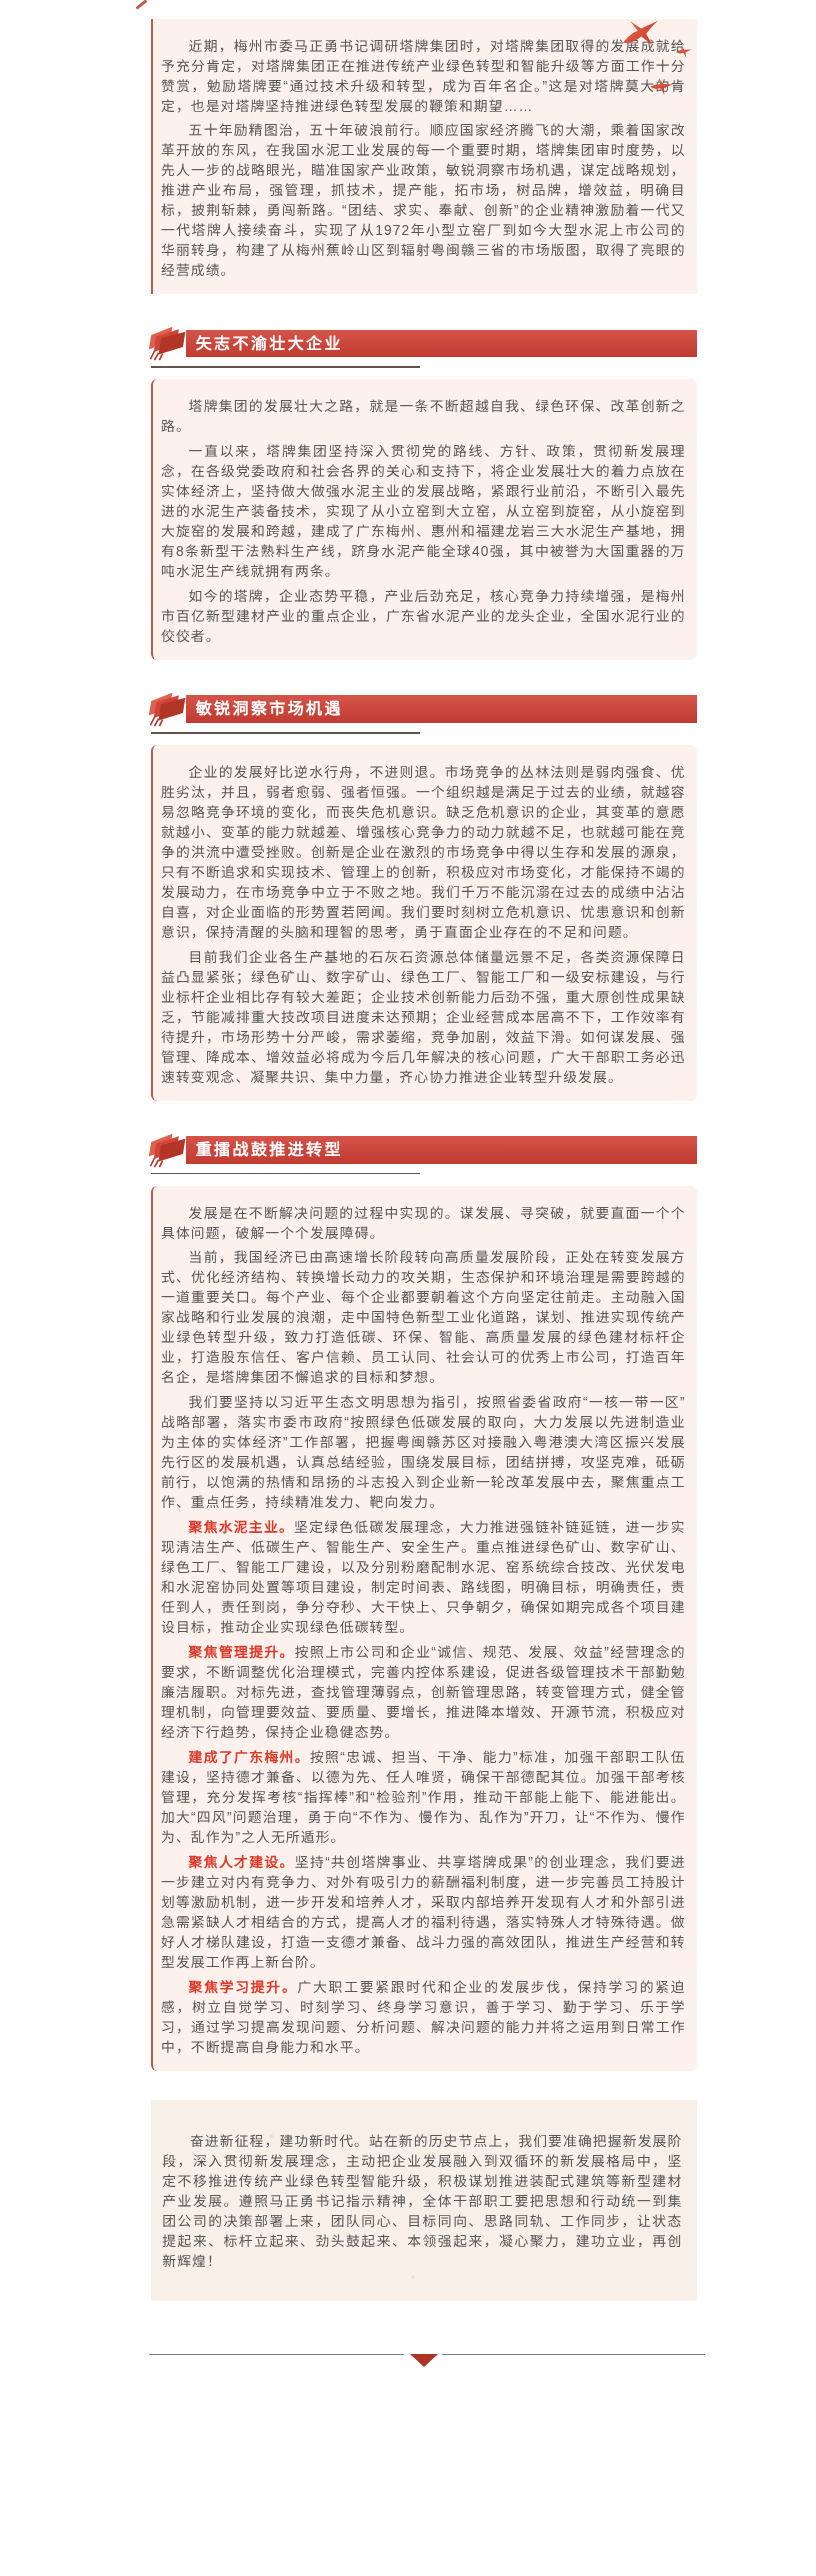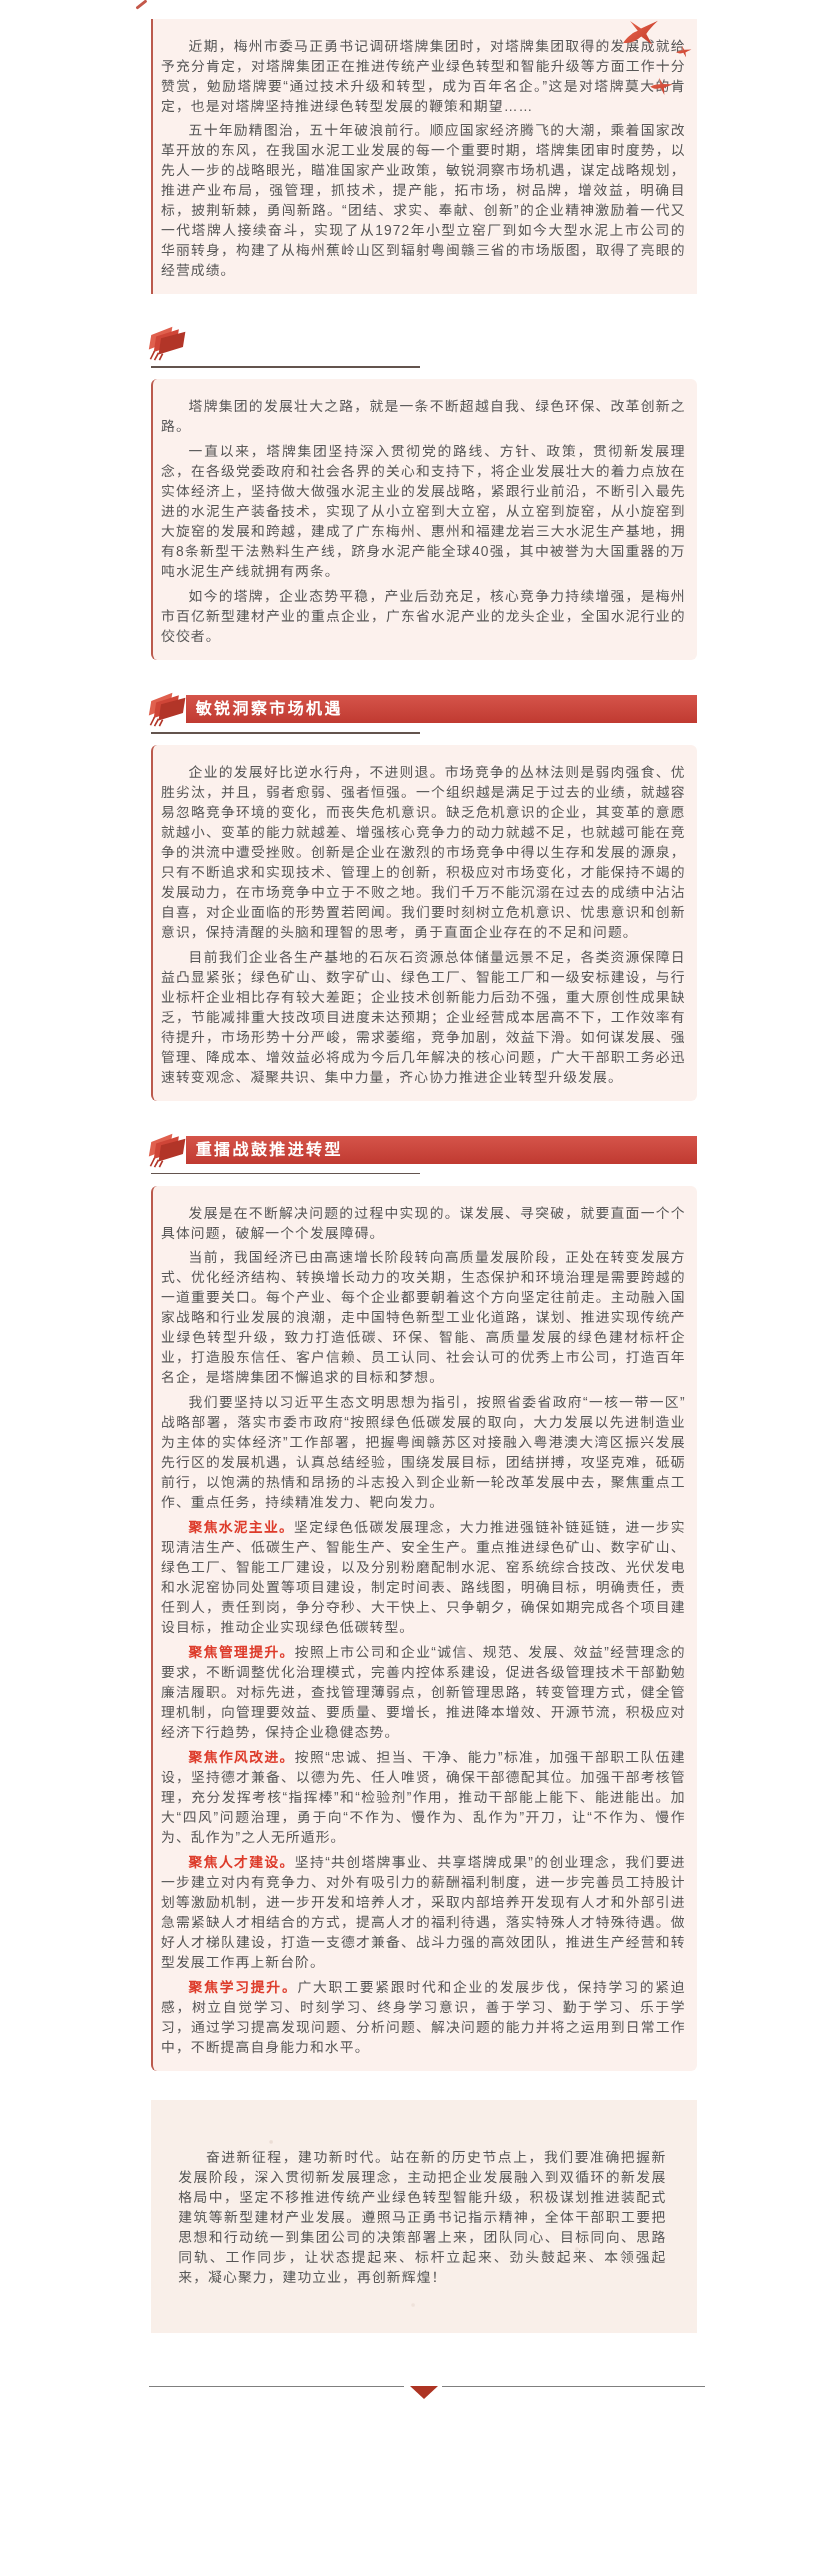--- a/index.html
+++ b/index.html
@@ -23,21 +23,21 @@
   .section-body{margin-top:11.3px;border-radius:6px;}
   .birds{position:absolute;top:1.6px;right:-4.9px;width:94px;height:94px;overflow:visible;
         pointer-events:none;}
   .conclusion{margin-top:29px;background:#f9efe9;border-left:none;
         padding:32px 14.6px 29px 11.3px;color:#575757;font-size:13.8px;line-height:20px;
         letter-spacing:1.1px;text-align:justify;
         background-image:
           radial-gradient(circle at 22% 18%, rgba(150,110,90,0.14) 1.2px, transparent 2.4px),
           radial-gradient(circle at 78% 64%, rgba(150,110,90,0.12) 1.2px, transparent 2.4px),
           radial-gradient(circle at 48% 88%, rgba(150,110,90,0.10) 1.2px, transparent 2.4px);}
-  .conclusion p{margin:16px;text-indent:2em;}
+  .conclusion p{margin:0;text-indent:2em;}
   .divider{position:relative;margin-top:53px;height:18px;}
   .divider .line-left{position:absolute;left:-1.6px;top:0;width:255px;height:1.6px;background:#7f7f7f;}
   .divider .line-right{position:absolute;left:291px;top:0;right:-8px;height:1.6px;background:#7f7f7f;}
   .divider .triangle{position:absolute;left:259px;top:0;width:0;height:0;
         border-left:14.6px solid transparent;border-right:14.6px solid transparent;
         border-top:13.8px solid #ad3423;}
   .bottom-space{height:24px;}
 </style>
 </head>
 <body>
@@ -69,20 +69,23 @@
       <svg class="flag-icon" viewBox="0 0 48 44">
         <polygon points="4,12 30,2 27,20 1,30" fill="#e0604e"></polygon>
         <polygon points="10,14 38,5 35,24 7,33" fill="#cf4537"></polygon>
         <polygon points="16,16 46,8 43,27 13,36" fill="#b23528"></polygon>
         <g stroke="#b23528" stroke-width="2">
           <line x1="8" y1="32" x2="3" y2="42"></line>
             <line x1="13" y1="34" x2="8" y2="43"></line>
             <line x1="18" y1="35" x2="14" y2="43"></line>
         </g>
       </svg>
+      <div class="banner">
+        <span>矢志不渝壮大企业</span>
+      </div>
     </div>
     <div class="header-underline"></div>
 
     <div class="block section-body">
       <p><span class="lead"></span><span>塔牌集团的发展壮大之路，就是一条不断超越自我、绿色环保、改革创新之路。</span></p>
       <p><span class="lead"></span><span>一直以来，塔牌集团坚持深入贯彻党的路线、方针、政策，贯彻新发展理念，在各级党委政府和社会各界的关心和支持下，将企业发展壮大的着力点放在实体经济上，坚持做大做强水泥主业的发展战略，紧跟行业前沿，不断引入最先进的水泥生产装备技术，实现了从小立窑到大立窑，从立窑到旋窑，从小旋窑到大旋窑的发展和跨越，建成了广东梅州、惠州和福建龙岩三大水泥生产基地，拥有8条新型干法熟料生产线，跻身水泥产能全球40强，其中被誉为大国重器的万吨水泥生产线就拥有两条。</span></p>
       <p><span class="lead"></span><span>如今的塔牌，企业态势平稳，产业后劲充足，核心竞争力持续增强，是梅州市百亿新型建材产业的重点企业，广东省水泥产业的龙头企业，全国水泥行业的佼佼者。</span></p>
     </div>
 
     <div class="section-header">
@@ -123,21 +126,21 @@
       </div>
     </div>
     <div class="header-underline"></div>
 
     <div class="block section-body">
       <p><span class="lead"></span><span>发展是在不断解决问题的过程中实现的。谋发展、寻突破，就要直面一个个具体问题，破解一个个发展障碍。</span></p>
       <p><span class="lead"></span><span>当前，我国经济已由高速增长阶段转向高质量发展阶段，正处在转变发展方式、优化经济结构、转换增长动力的攻关期，生态保护和环境治理是需要跨越的一道重要关口。每个产业、每个企业都要朝着这个方向坚定往前走。主动融入国家战略和行业发展的浪潮，走中国特色新型工业化道路，谋划、推进实现传统产业绿色转型升级，致力打造低碳、环保、智能、高质量发展的绿色建材标杆企业，打造股东信任、客户信赖、员工认同、社会认可的优秀上市公司，打造百年名企，是塔牌集团不懈追求的目标和梦想。</span></p>
       <p><span class="lead"></span><span>我们要坚持以习近平生态文明思想为指引，按照省委省政府“一核一带一区”战略部署，落实市委市政府“按照绿色低碳发展的取向，大力发展以先进制造业为主体的实体经济”工作部署，把握粤闽赣苏区对接融入粤港澳大湾区振兴发展先行区的发展机遇，认真总结经验，围绕发展目标，团结拼搏，攻坚克难，砥砺前行，以饱满的热情和昂扬的斗志投入到企业新一轮改革发展中去，聚焦重点工作、重点任务，持续精准发力、靶向发力。</span></p>
       <p><span class="lead">聚焦水泥主业。</span><span>坚定绿色低碳发展理念，大力推进强链补链延链，进一步实现清洁生产、低碳生产、智能生产、安全生产。重点推进绿色矿山、数字矿山、绿色工厂、智能工厂建设，以及分别粉磨配制水泥、窑系统综合技改、光伏发电和水泥窑协同处置等项目建设，制定时间表、路线图，明确目标，明确责任，责任到人，责任到岗，争分夺秒、大干快上、只争朝夕，确保如期完成各个项目建设目标，推动企业实现绿色低碳转型。</span></p>
       <p><span class="lead">聚焦管理提升。</span><span>按照上市公司和企业“诚信、规范、发展、效益”经营理念的要求，不断调整优化治理模式，完善内控体系建设，促进各级管理技术干部勤勉廉洁履职。对标先进，查找管理薄弱点，创新管理思路，转变管理方式，健全管理机制，向管理要效益、要质量、要增长，推进降本增效、开源节流，积极应对经济下行趋势，保持企业稳健态势。</span></p>
-      <p><span class="lead">聚焦作风改进。</span><span>按照“忠诚、担当、干净、能力”标准，加强干部职工队伍建设，坚持德才兼备、以德为先、任人唯贤，确保干部德配其位。加强干部考核管理，充分发挥考核“指挥棒”和“检验剂”作用，推动干部能上能下、能进能出。加大“四风”问题治理，勇于向“不作为、慢作为、乱作为”开刀，让“不作为、慢作为、乱作为”之人无所遁形。</span></p>
+      <p><span class="lead">建成了广东梅州。</span><span>按照“忠诚、担当、干净、能力”标准，加强干部职工队伍建设，坚持德才兼备、以德为先、任人唯贤，确保干部德配其位。加强干部考核管理，充分发挥考核“指挥棒”和“检验剂”作用，推动干部能上能下、能进能出。加大“四风”问题治理，勇于向“不作为、慢作为、乱作为”开刀，让“不作为、慢作为、乱作为”之人无所遁形。</span></p>
       <p><span class="lead">聚焦人才建设。</span><span>坚持“共创塔牌事业、共享塔牌成果”的创业理念，我们要进一步建立对内有竞争力、对外有吸引力的薪酬福利制度，进一步完善员工持股计划等激励机制，进一步开发和培养人才，采取内部培养开发现有人才和外部引进急需紧缺人才相结合的方式，提高人才的福利待遇，落实特殊人才特殊待遇。做好人才梯队建设，打造一支德才兼备、战斗力强的高效团队，推进生产经营和转型发展工作再上新台阶。</span></p>
       <p><span class="lead">聚焦学习提升。</span><span>广大职工要紧跟时代和企业的发展步伐，保持学习的紧迫感，树立自觉学习、时刻学习、终身学习意识，善于学习、勤于学习、乐于学习，通过学习提高发现问题、分析问题、解决问题的能力并将之运用到日常工作中，不断提高自身能力和水平。</span></p>
     </div>
 
     <div class="conclusion">
       <p><span>奋进新征程，建功新时代。站在新的历史节点上，我们要准确把握新发展阶段，深入贯彻新发展理念，主动把企业发展融入到双循环的新发展格局中，坚定不移推进传统产业绿色转型智能升级，积极谋划推进装配式建筑等新型建材产业发展。遵照马正勇书记指示精神，全体干部职工要把思想和行动统一到集团公司的决策部署上来，团队同心、目标同向、思路同轨、工作同步，让状态提起来、标杆立起来、劲头鼓起来、本领强起来，凝心聚力，建功立业，再创新辉煌！</span></p>
     </div>
 
     <div class="divider">
       <span class="line-left"></span>

